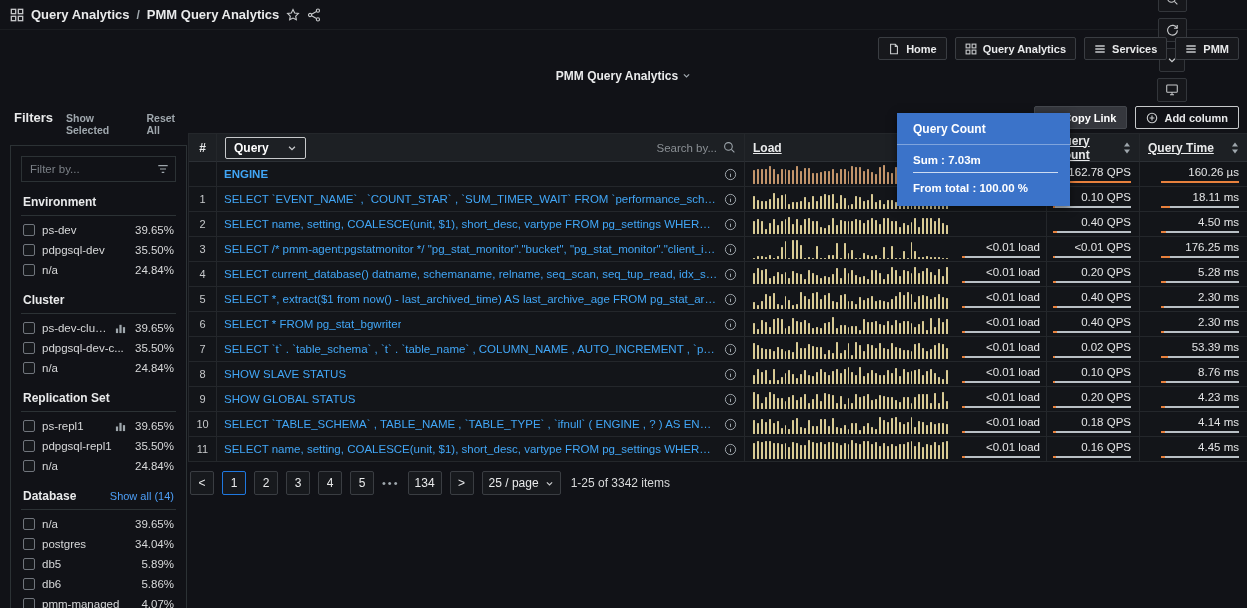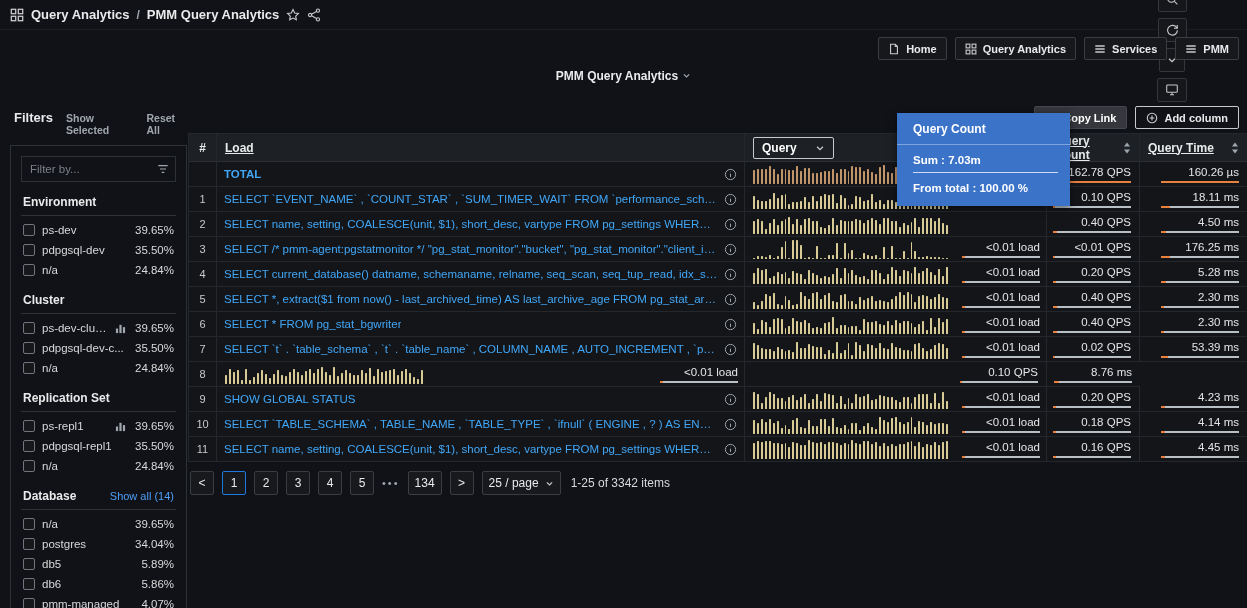--- a/index.html
+++ b/index.html
@@ -398,41 +398,41 @@
               <path d="M7 4.2v5.6M4.2 7h5.6"></path>
             </svg>
         </span>
         <span>Add column</span>
       </span>
     </div>
 
     <div class="qtable">
       <div class="trow thead">
         <div class="cell h-hash">#</div>
-        <div class="cell h-sort">
-          <span class="h-label">Load</span>
-        </div>
         <div class="cell h-query">
           <span class="qselect">
             <span>Query</span>
             <span class="icn">
                 <svg width="10" height="10" viewBox="0 0 12 12" fill="none" stroke="currentColor" stroke-width="1.6">
                   <path d="M2.5 4.5L6 8l3.5-3.5"></path>
                 </svg>
               </span>
           </span>
           <span class="search-wrap">
             <input class="search-input" placeholder="Search by..." style="">
             <span class="icn">
               <svg width="13" height="13" viewBox="0 0 16 16" fill="none" stroke="#9fa7ad" stroke-width="1.3">
                   <circle cx="6.7" cy="6.7" r="4.7"></circle>
                   <path d="M10.3 10.3L14 14"></path>
                 </svg>
             </span>
           </span>
+        </div>
+        <div class="cell h-sort">
+          <span class="h-label">Load</span>
         </div>
         <div class="cell h-sort">
           <span class="h-label">Query Count</span>
           <span class="sort-ic icn">
               <svg width="8" height="12" viewBox="0 0 8 12" fill="currentColor">
                 <path d="M4 0.5L7 4.5H1z"></path>
                 <path d="M4 11.5L1 7.5h6z"></path>
               </svg>
             </span>
         </div>
@@ -443,21 +443,21 @@
                 <path d="M4 0.5L7 4.5H1z"></path>
                 <path d="M4 11.5L1 7.5h6z"></path>
               </svg>
             </span>
         </div>
       </div>
       <div id="table-body">
           <div class="trow brow">
             <div class="cell c-num"></div>
             <div class="cell c-query">
-              <span class="query-text total">TOTAL</span>
+              <span class="query-text total">ENGINE</span>
               <span class="icn info-ic">
                 <svg width="13" height="13" viewBox="0 0 16 16" fill="none" stroke="#9fa7ad" stroke-width="1.2">
                   <circle cx="8" cy="8" r="6.3"></circle>
                   <path d="M8 7v4.2M8 4.6v.4"></path>
                 </svg>
               </span>
             </div>
             <div class="cell c-load">
               <div class="spark">
                 <i style="height: 14px; background: rgb(194, 148, 106);"></i>
@@ -1127,20 +1127,29 @@
               <div class="valwrap">
                 <span class="valtext">53.39 ms</span>
                 <span class="vbar">
                   <span class="fill" style="width: 9%;"></span>
                 </span>
               </div>
             </div>
           </div>
           <div class="trow brow">
             <div class="cell c-num">8</div>
+            <div class="cell c-query">
+              <span class="query-text">SHOW SLAVE STATUS</span>
+              <span class="icn info-ic">
+                <svg width="13" height="13" viewBox="0 0 16 16" fill="none" stroke="#9fa7ad" stroke-width="1.2">
+                  <circle cx="8" cy="8" r="6.3"></circle>
+                  <path d="M8 7v4.2M8 4.6v.4"></path>
+                </svg>
+              </span>
+            </div>
             <div class="cell c-load">
               <div class="spark">
                 <i style="height: 9px; background: rgb(216, 202, 148);"></i>
                 <i style="height: 15px; background: rgb(216, 202, 148);"></i>
                 <i style="height: 12px; background: rgb(216, 202, 148);"></i>
                 <i style="height: 14px; background: rgb(216, 202, 148);"></i>
                 <i style="height: 4px; background: rgb(216, 202, 148);"></i>
                 <i style="height: 15px; background: rgb(216, 202, 148);"></i>
                 <i style="height: 4px; background: rgb(216, 202, 148);"></i>
                 <i style="height: 7px; background: rgb(216, 202, 148);"></i>

